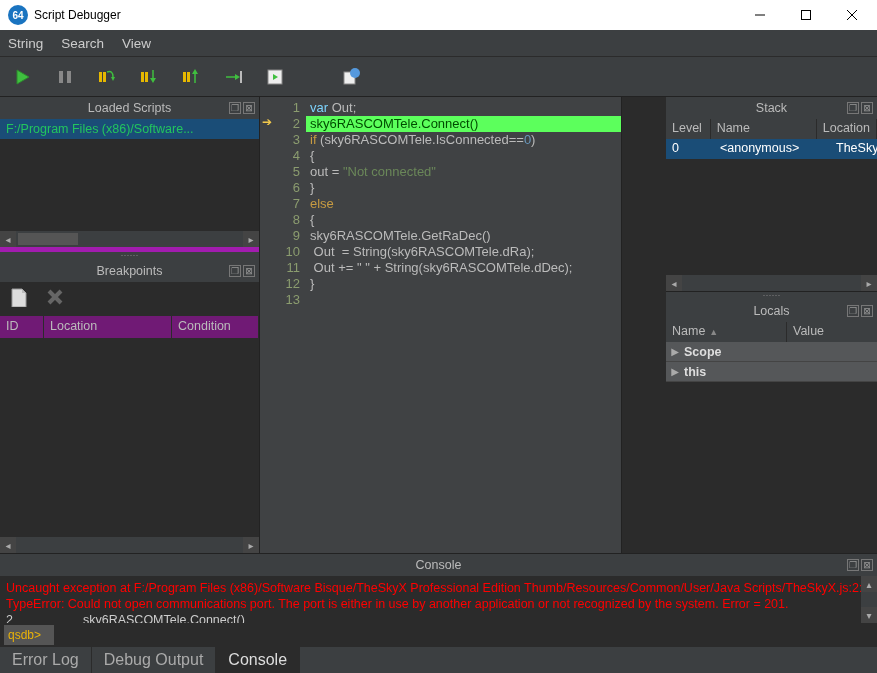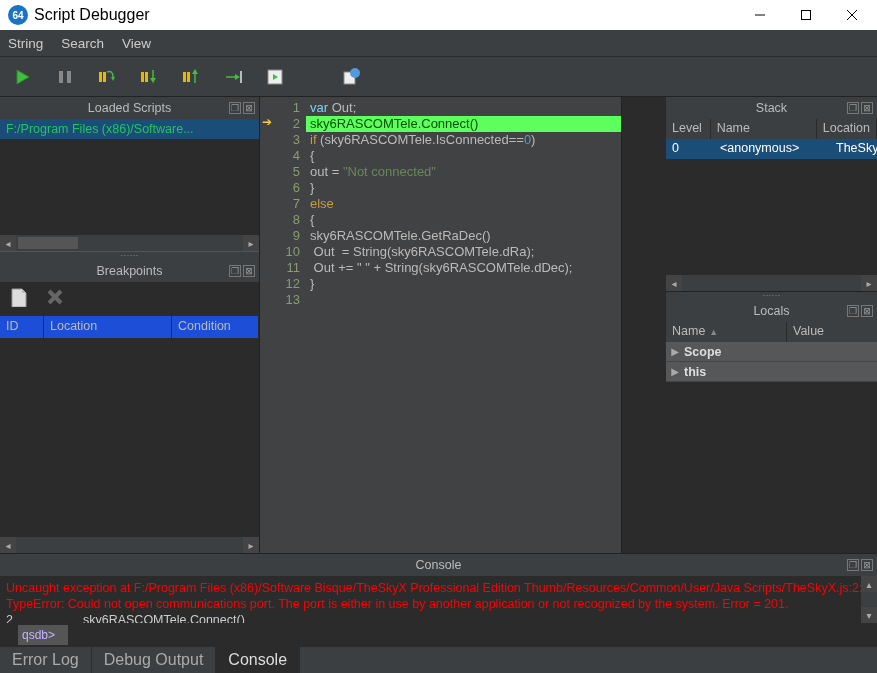--- a/index.html
+++ b/index.html
@@ -1,42 +1,42 @@
 <!DOCTYPE html>
 <html><head>
 <meta charset="utf-8">
 <style>
 * { box-sizing: border-box; margin: 0; padding: 0; font-family: "Segoe UI", Tahoma, sans-serif; }
 body { background: #2b2b2b; color: #bbb; width: 877px; height: 673px; overflow: hidden; display:flex; flex-direction:column;}
 .titlebar { background: #fff; height: 30px; display:flex; align-items:center; padding: 15px 2px; color:#000; }
 .titlebar .icon { width:20px; height:20px; margin:4px 6px; border-radius:50%; background:#1a74c0; display:flex; align-items:center; justify-content:center; color:#fff; font-size:10px; font-weight:bold;}
-.titlebar .title { font-size:16px; }
+.titlebar .title { font-size:12px; }
 .titlebar .spacer { flex:1; }
 .titlebar .winbtn { width:46px; height:30px; display:flex; align-items:center; justify-content:center; }
 .titlebar .winbtn svg { width:10px; height:10px; }
 .menubar { background:#3c3f41; height:27px; display:flex; align-items:center; padding:0 8px; gap:18px; font-size:13.5px; color:#ccc; border-bottom:1px solid #2b2b2b;}
 .menubar span { cursor:default; }
 .toolbar { background:#3c3f41; height:40px; display:flex; align-items:center; padding:0 12px; gap:20px; border-bottom:1px solid #222;}
 .toolbar .tb { width:22px; height:22px; display:flex; align-items:center; justify-content:center;}
 .main { flex:1; display:grid; grid-template-columns: 260px 1fr 256px; overflow:hidden; background:#2b2b2b;}
 .panel-title { background:#3c3f41; height:22px; color:#bbb; font-size:12.5px; display:flex; align-items:center; justify-content:center; position:relative;}
 .panel-title .pctrls { position:absolute; right:4px; display:flex; gap:2px;}
 .pctrl { width:12px; height:12px; border:1px solid #777; font-size:9px; display:flex; align-items:center; justify-content:center; color:#999;}
 .left-col { display:flex; flex-direction:column; border-right:1px solid #222; }
-.loaded-scripts { display:flex; flex-direction:column; height:155px; border-bottom:1px solid #a21caf;}
+.loaded-scripts { display:flex; flex-direction:column; height:155px; border-bottom:5px solid #a21caf;}
 .ls-body { flex:1; background:#2b2b2b; overflow:hidden; display:flex; flex-direction:column;}
 .ls-item { background:#1a4d77; color:#22c55e; padding:3px 6px; font-size:12.5px; white-space:nowrap; overflow:hidden; text-overflow:ellipsis;}
 .hscroll { height:16px; background:#3c3f41; position:relative;}
 .hscroll .thumb { position:absolute; left:2px; top:2px; height:12px; width:60px; background:#555;}
 .hscroll .arr { position:absolute; top:0; width:16px; height:16px; background:#444; display:flex; align-items:center; justify-content:center; color:#aaa; font-size:10px;}
 .hscroll .arr.l { left:0;} .hscroll .arr.r { right:0;}
 .dots-sep { height:8px; background:#3c3f41; color:#888; font-size:9px; text-align:center; line-height:6px;}
 .breakpoints { display:flex; flex-direction:column; flex:1;}
 .bp-tools { height:34px; display:flex; align-items:center; padding:0 10px; gap:18px; background:#2b2b2b;}
-.bp-headers { display:flex; background:#1d4ed8; height:22px; font-size:12.5px; }
+.bp-headers { display:flex; background:#701a75; height:22px; font-size:12.5px; }
 .bp-headers div { padding:3px 6px; border-right:1px solid #2b2b2b; color:#bbb;}
 .bp-body { flex:1; background:#2b2b2b; }
 
 .editor { display:flex; flex-direction:column; background:#404244; }
 .editor-body { flex:1; display:flex; font-family:Consolas,monospace; font-size:13px; position:relative;}
 .gutter-left { width:18px; background:#404244; position:relative;}
 .arrow-current { position:absolute; left:2px; color:#f2c94c; font-size:12px;}
 .gutter { width:28px; background:#404244; text-align:right; padding:3px 6px 0 0; color:#8b9c6f; line-height:16px;}
 .code { flex:1; padding:3px 0 0 4px; line-height:16px; white-space:pre; position:relative;}
 .code .line { height:16px; }
@@ -56,21 +56,21 @@
 .locals-row{ display:flex; align-items:center; background:#555759; height:20px; font-size:12.5px; color:#ddd; border-bottom:1px solid #444;}
 .locals-row .tri{ width:18px; text-align:center; color:#aaa; font-size:10px;}
 
 .console-panel { height:120px; display:flex; flex-direction:column; border-top:1px solid #222;}
 .console-body { flex:1; background:#2b2b2b; padding:4px 6px; font-size:12.5px; position:relative; overflow:hidden;}
 .err-text{ color:#ff0000; line-height:16px;}
 .norm-text{ color:#ccc; line-height:16px;}
 .vscroll { position:absolute; right:0; top:0; bottom:0; width:16px; background:#3c3f41;}
 .vscroll .arr{ position:absolute; left:0; width:16px; height:16px; background:#444; color:#aaa; display:flex; align-items:center; justify-content:center; font-size:10px;}
 .vscroll .arr.u{top:0;} .vscroll .arr.d{bottom:0;}
-.prompt{ background:#555; color:#c4b5fd; width:50px; height:20px; display:flex; align-items:center; padding:0 4px; font-size:12px; margin:2px 18px;}
+.prompt{ background:#555; color:#eab308; width:50px; height:20px; display:flex; align-items:center; padding:0 4px; font-size:12px; margin:2px 4px;}
 .bottom-tabs{ display:flex; background:#3c3f41; height:26px;}
 .bottom-tabs .tab{ padding:4px 12px; font-size:16px; color:#aaa; border-right:1px solid #2b2b2b; cursor:default;}
 .bottom-tabs .tab.active{ background:#2b2b2b; color:#ddd;}
 .sort-tri{font-size:9px; margin-left:4px; color:#888;}
 </style>
 </head>
 <body>
 
 <div class="titlebar">
   <div class="icon">64</div>

